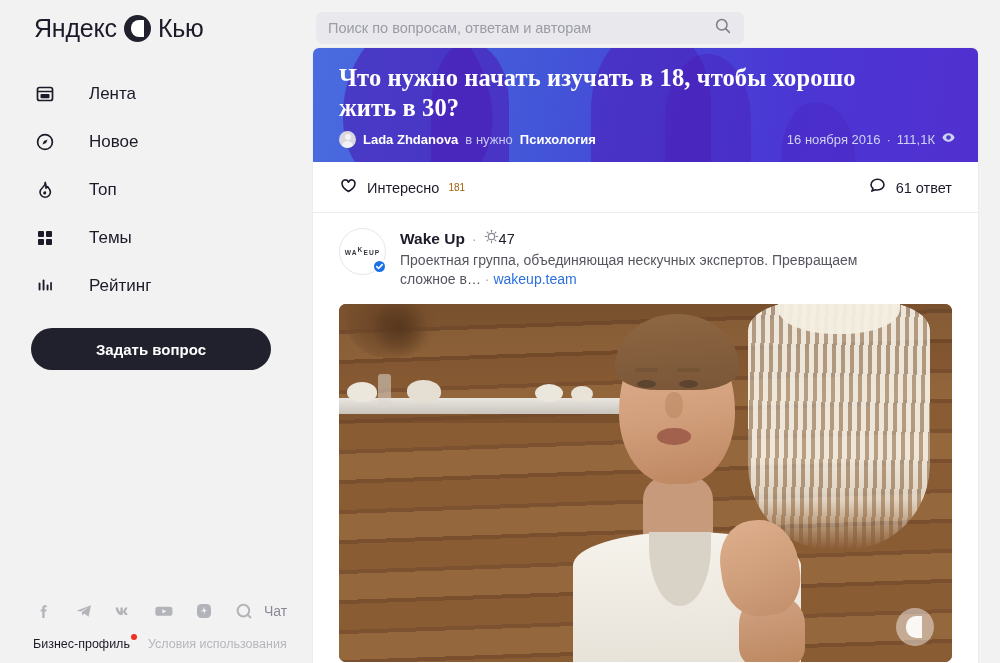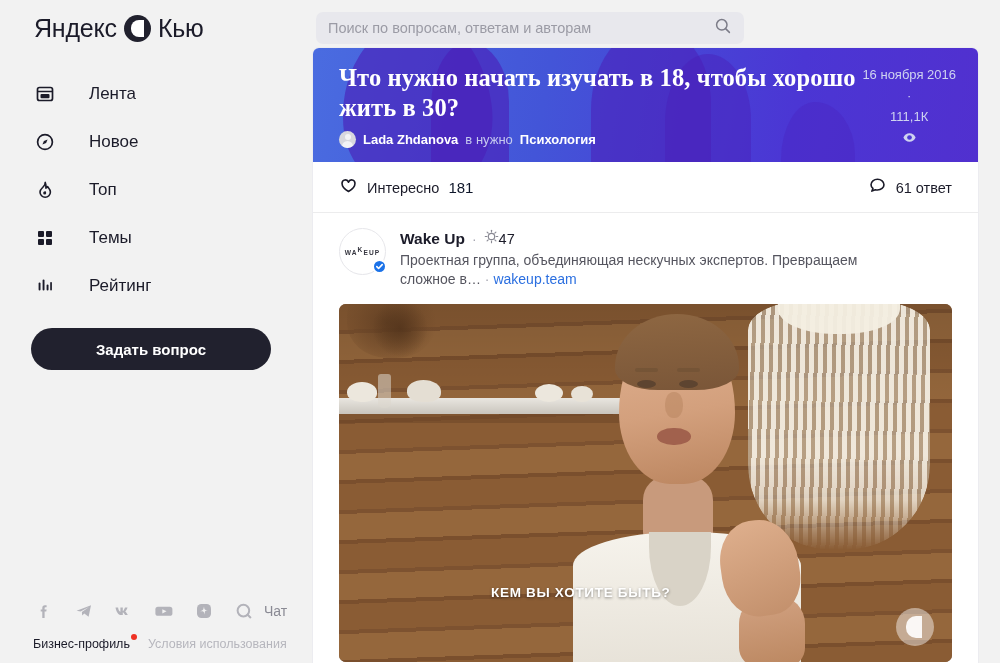--- a/index.html
+++ b/index.html
@@ -145,34 +145,34 @@
     content: ""; position: absolute; left: 3px; top: 10px;
     width: 11px; height: 9px; border-radius: 6px 6px 0 0; background: #f3f3f6;
   }
   .meta-author { font-weight: 700; color: #fff; cursor: pointer; }
   .meta-in { color: #c5c9ef; }
   .meta-topic { font-weight: 700; color: #fff; cursor: pointer; }
 
   .banner-stats {
     position: absolute; right: 22px; bottom: 14px;
     display: flex; align-items: center; gap: 6px;
-    font-size: 13px; color: #cfd3f0; flex-direction: column;
+    font-size: 13px; color: #cfd3f0;
   }
 
   
   .actions {
     display: flex; align-items: center; gap: 40px;
     padding: 14px 26px 13px 26px;
     border-bottom: 1px solid #ececed;
     margin: 0 0 0 0;
     justify-content: space-between;
   }
   .action { display: flex; align-items: center; gap: 9px; cursor: pointer; }
   .action-label { font-size: 14.5px; color: #1b1b29; font-weight: 400; }
-  .action-count { font-size: 15px; color: #0f172a; }
+  .action-count { font-size: 10px; color: #a16207; }
 
   
   .author {
     display: flex; gap: 14px; padding: 15px 26px 0 26px;
   }
   .author-av-wrap { position: relative; width: 47px; height: 47px; flex: none; }
   .author-av {
     width: 47px; height: 47px; border-radius: 50%;
     border: 1px solid #e6e6ea; background: #fff;
     display: flex; align-items: center; justify-content: center;
@@ -597,19 +597,18 @@
         <div class="v-eye-l"></div>
         <div class="v-eye-r"></div>
         <div class="v-nose"></div>
         <div class="v-mouth"></div>
         <div class="v-shirt"></div>
         <div class="v-collar"></div>
         <div class="v-arm"></div>
         <div class="v-hand"></div>
       </div>
 
-      <div class="v-sub">КЕМ ВЫ ХОТИТЕ БЫТЬ?</div>
       <div class="v-mark"></div>
     </div>
 
   </div>
 
 </div>
 
 </body></html>

